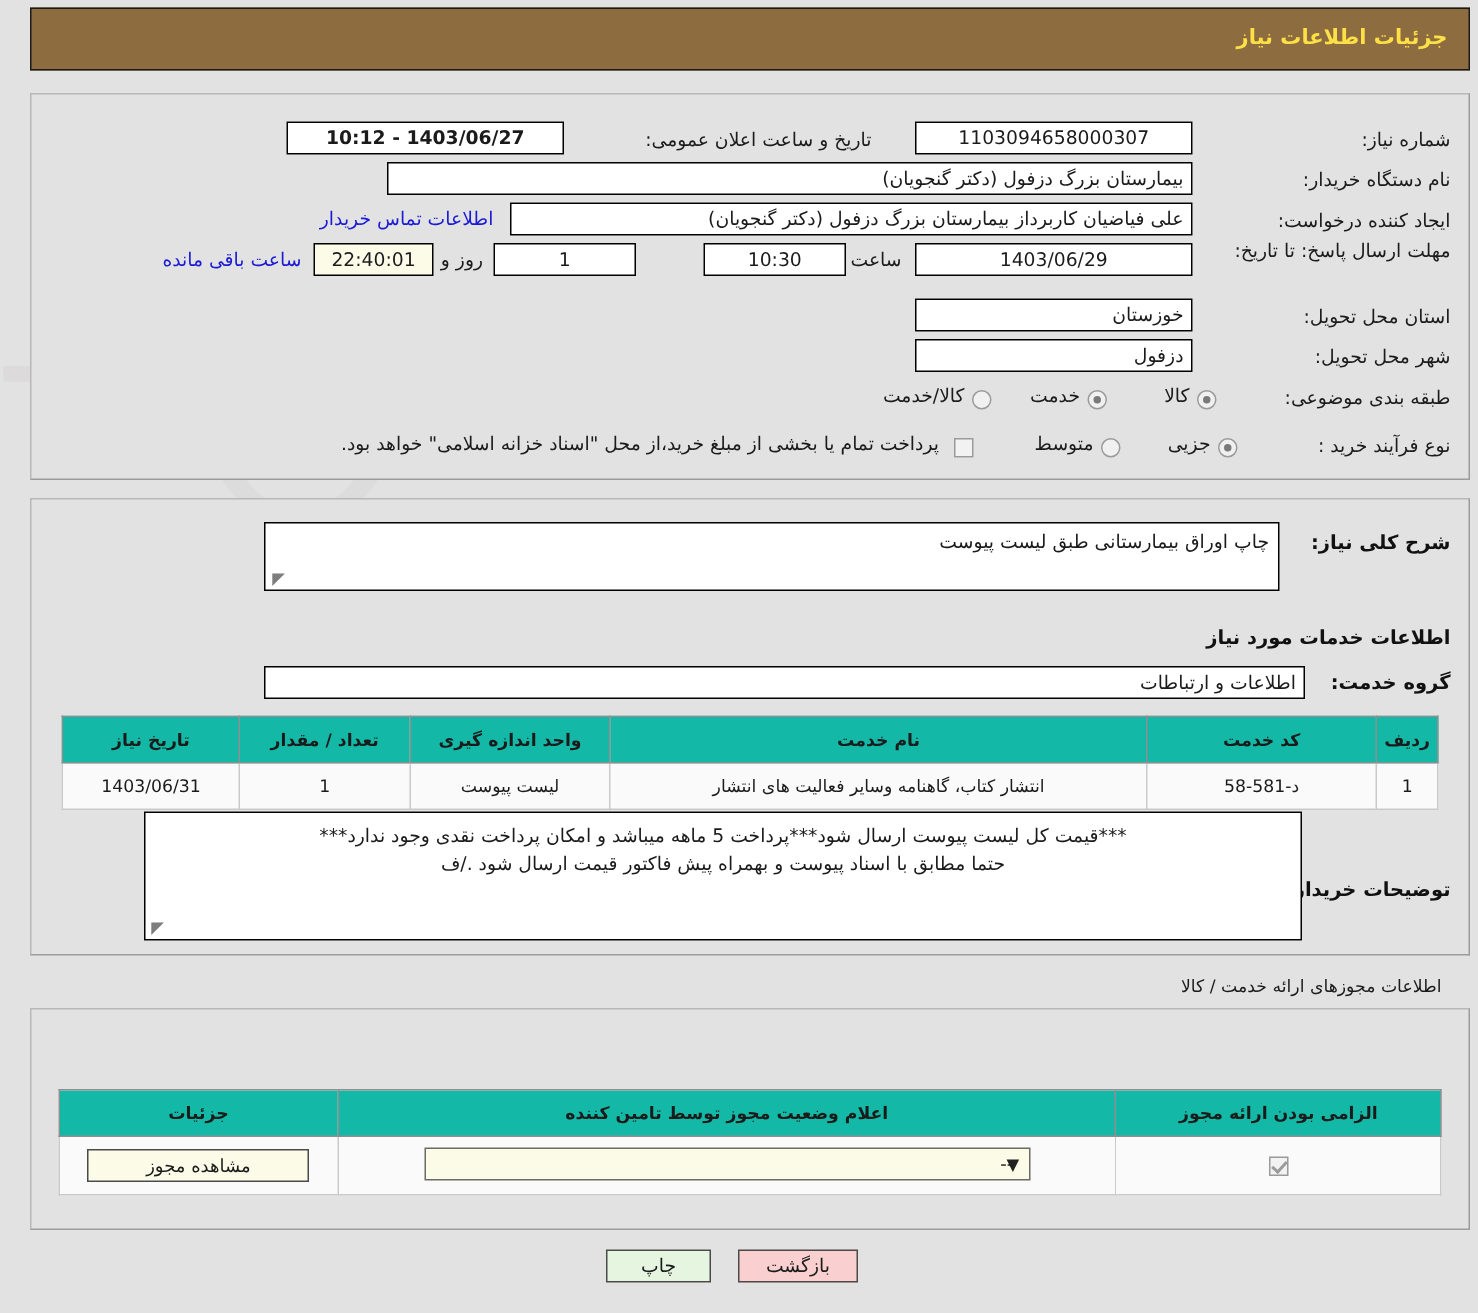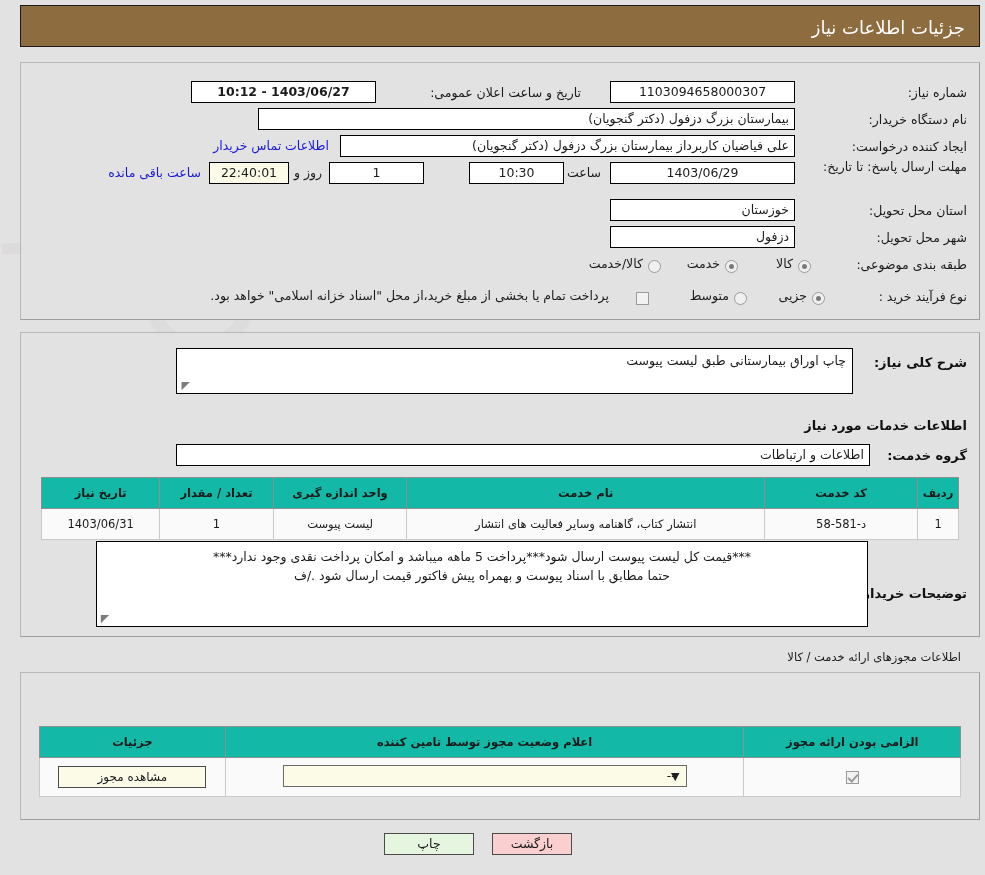--- a/index.html
+++ b/index.html
@@ -34,23 +34,24 @@
     left: 20px; top: 5px;
     width: 960px; height: 42px;
     background: #8d6c3f;
     border: 1px solid #1a1a1a;
     box-sizing: border-box;
     z-index: 3;
   }
   .titlebar .t {
     position: absolute;
     right: 14px; top: 11px;
-    color: #ffffff;
-    font-size: 18px;
+    color: #fde047;
+    font-size: 14px;
     letter-spacing: .2px;
+    font-weight: bold;
   }
 
   
   .panel {
     position: absolute;
     background: #e2e2e2;
     border: 1px solid #9c9c9c;
     border-top-color: #b8b8b8;
     border-left-color: #b8b8b8;
     box-sizing: border-box;
@@ -316,21 +317,21 @@
     <div class="rlbl" style="right:259px; top:193px;">خدمت</div>
     <div class="radio" style="right:318px; top:197px;"></div>
     <div class="rlbl" style="right:336px; top:193px;">کالا/خدمت</div>
 
     <div class="lbl" style="right:12px; top:226px; width:125px;">نوع فرآیند خرید :</div>
     <div class="radio on" style="right:154px; top:229px;"></div>
     <div class="rlbl" style="right:172px; top:225px;">جزیی</div>
     <div class="radio" style="right:232px; top:229px;"></div>
     <div class="rlbl" style="right:250px; top:225px;">متوسط</div>
     <div class="chk" style="right:330px; top:229px;"></div>
-    <div class="rlbl" style="right:370px; top:225px;">پرداخت تمام یا بخشی از مبلغ خرید،از محل "اسناد خزانه اسلامی" خواهد بود.</div>
+    <div class="rlbl" style="right:353px; top:225px;">پرداخت تمام یا بخشی از مبلغ خرید،از محل "اسناد خزانه اسلامی" خواهد بود.</div>
   </div>
 
   <div class="panel" id="midpanel">
 
     <div class="secthead" style="right:12px; top:22px;">شرح کلی نیاز:</div>
     <div class="bigbox" style="right:126px; top:15px; width:677px; height:46px;">
       <span>چاپ اوراق بیمارستانی طبق لیست پیوست</span>
       <span class="grip">◤</span>
     </div>
 
@@ -394,15 +395,15 @@
           </td>
           <td style="height:34px;">
             <span class="minibtn" style="position:relative; display:inline-block; width:148px;">مشاهده مجوز</span>
           </td>
         </tr>
       </tbody>
     </table>
   </div>
 
   <div class="fbtn back" style="right:413px; top:833px; width:80px;">بازگشت</div>
-  <div class="fbtn print" style="right:511px; top:833px; width:90px;">چاپ</div>
+  <div class="fbtn print" style="right:511px; top:833px; width:70px;">چاپ</div>
 
 </div>
 
 </body></html>

